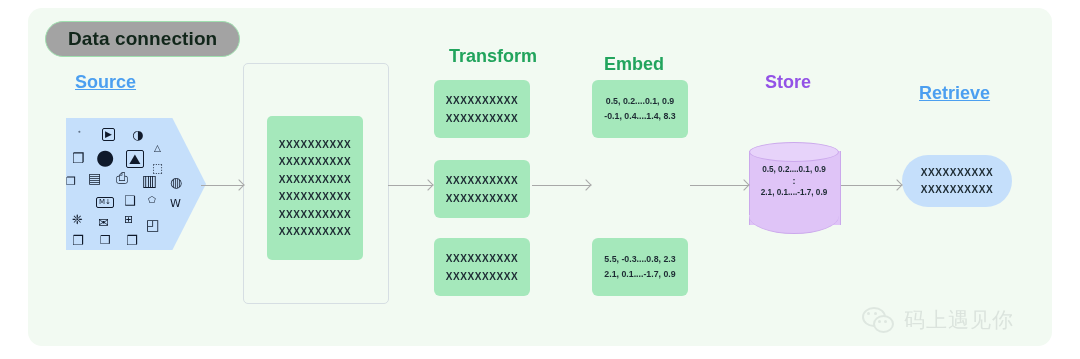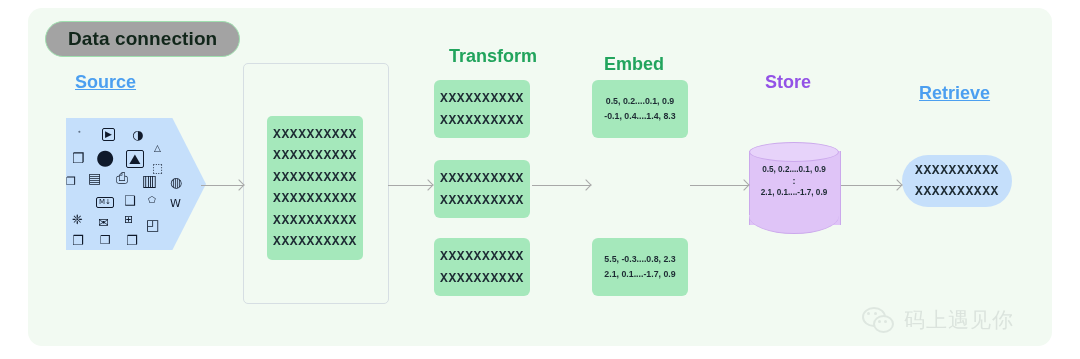--- a/index.html
+++ b/index.html
@@ -65,22 +65,22 @@
     display:flex;flex-direction:column;align-items:center;justify-content:center;
     gap:6.5px;
   }
 
   
   .gbox{
     position:absolute;background:#a5e8bb;border-radius:6px;
     display:flex;flex-direction:column;align-items:center;justify-content:center;
   }
   .xrow{
-    font-size:13px;font-weight:bold;color:#1d2b33;letter-spacing:.6px;
-    font-family:Liberation Mono, monospace;white-space:nowrap;
+    font-size:10px;font-weight:bold;color:#1d2b33;letter-spacing:.6px;
+    font-family:Liberation Sans, sans-serif;white-space:nowrap;
   }
   .nrow{
     font-size:8.8px;color:#1d2b33;white-space:nowrap;line-height:1.55;
     font-family:"Liberation Sans",sans-serif;font-weight:600;
   }
 
   #tr1{left:434px;top:80px;width:96px;height:58px;gap:7px;}
   #tr2{left:434px;top:160px;width:96px;height:58px;gap:7px;}
   #tr3{left:434px;top:238px;width:96px;height:58px;gap:7px;}
 

